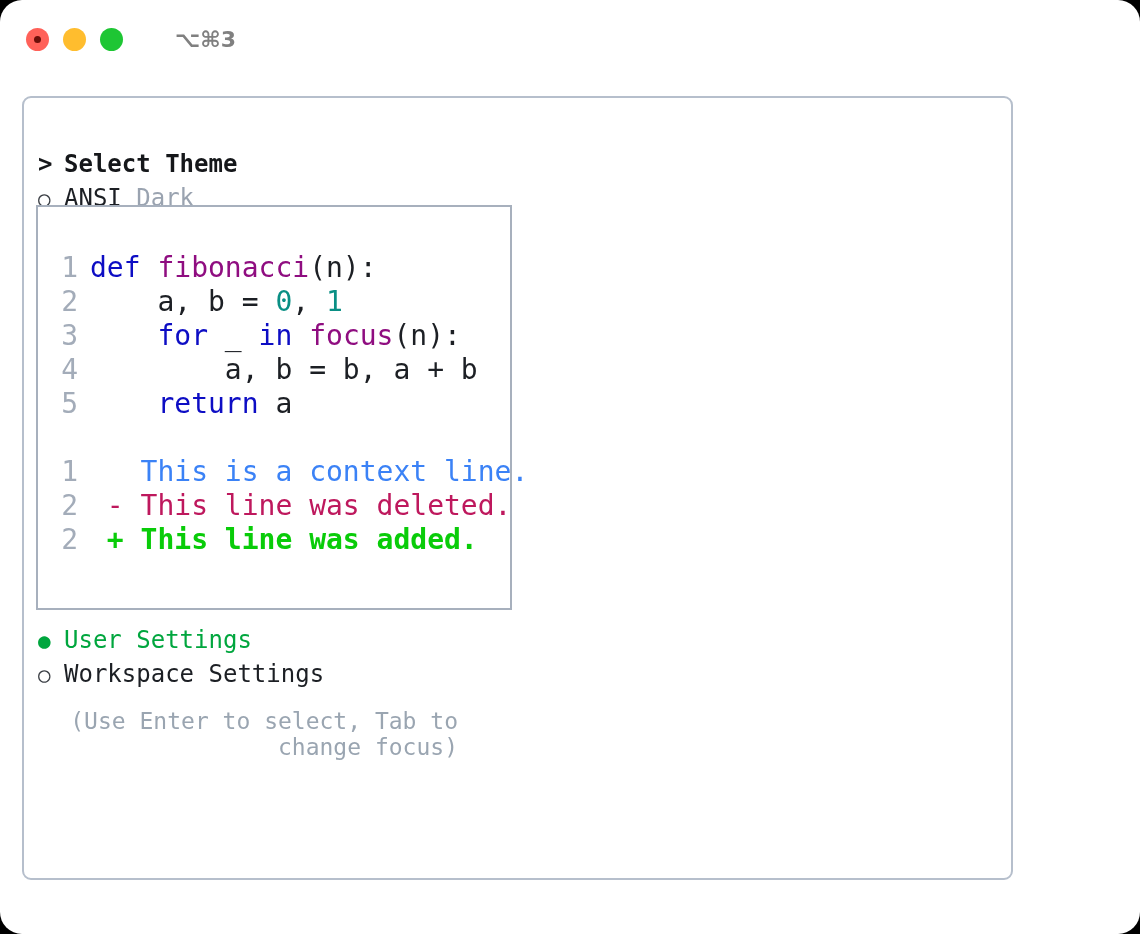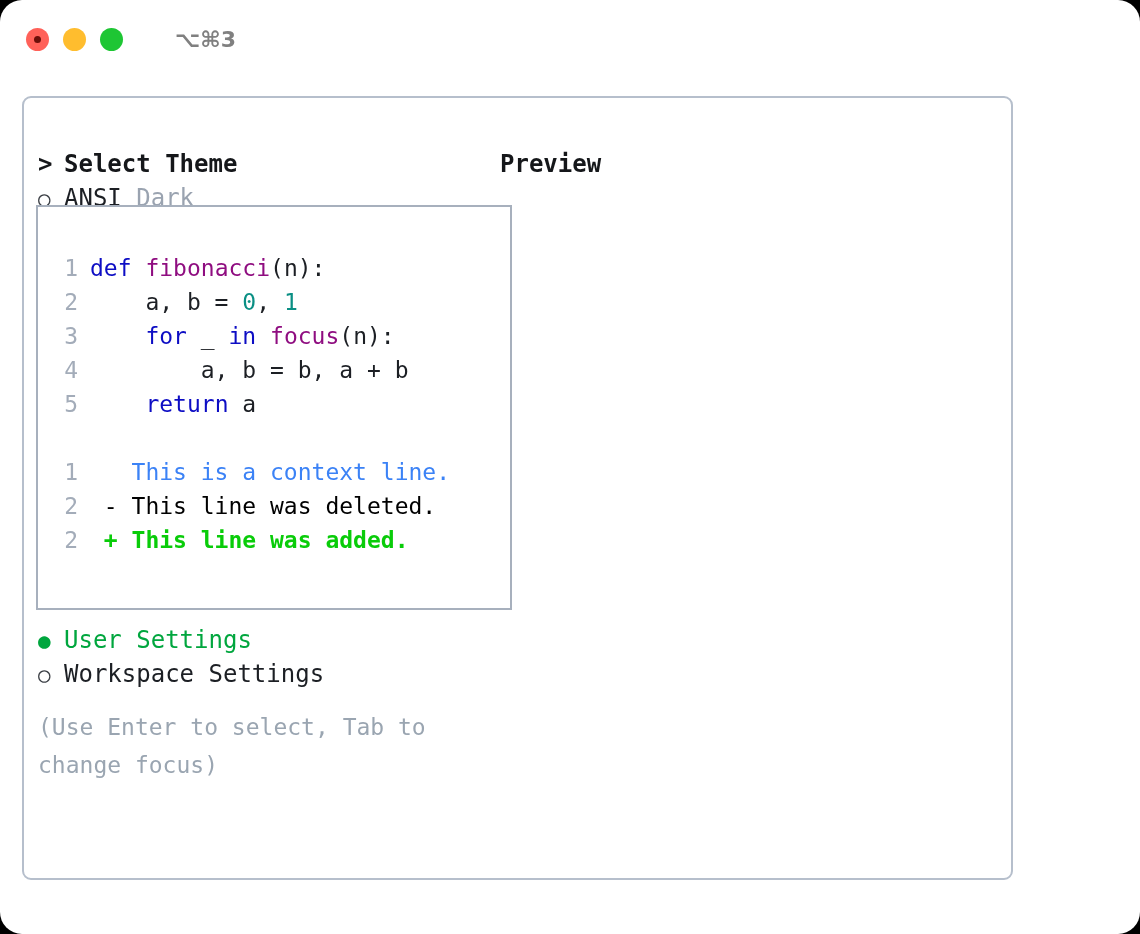--- a/index.html
+++ b/index.html
@@ -141,22 +141,23 @@
   }
 
   .spacer-row { height: 34px; }
 
   .hint {
     position: absolute;
     left: 14px;
     top: 610px;
     width: 420px;
     font-size: 23px;
-    line-height: 38px;
+    line-height: 26px;
     color: #9aa5b1;
+    text-align: right;
   }
 
   
   .right-col {
     position: absolute;
     left: 476px;
     top: 49px;
     width: 500px;
   }
   .preview-title {
@@ -173,39 +174,39 @@
     width: 476px;
     height: 405px;
     border: 2px solid #a7b0bd;
     box-sizing: border-box;
     background: #ffffff;
   }
   .code {
     position: absolute;
     left: 14px;
     top: 44px;
-    font-size: 23px;
+    font-size: 28px;
     line-height: 34px;
   }
   .code-line { height: 34px; white-space: pre; }
   .ln {
     display: inline-block;
     width: 26px;
     text-align: right;
     color: #a3acb9;
     margin-right: 12px;
   }
   .gap-line { height: 34px; }
 
   .kw   { color: #0d0dc4; }
   .fn   { color: #8f0d80; }
   .num  { color: #0a8f84; }
   .plain{ color: #1c1f24; }
   .ctx  { color: #3b82f6; }
-  .del  { color: #000000; }
+  .del  { color: #be185d; }
   .add  { color: #09cc09; font-weight: bold; }
 </style>
 </head>
 <body>
 
 <div class="window">
 
   <div class="titlebar">
     <div class="traffic-lights">
       <div class="light close"></div>
@@ -244,23 +245,20 @@
 
         <div id="apply-list">
             <div class="row"><span class="marker sel">●</span><span class="name sel">User Settings</span></div>
             <div class="row"><span class="marker">○</span><span class="name">Workspace Settings</span></div>
           </div>
 
       </div>
 
       <div class="hint">(Use Enter to select, Tab to change focus)</div>
 
-      <div class="right-col">
-        <div class="preview-title">Preview</div>
-      </div>
 
       <div class="preview-box">
         <div class="code">
           <div id="code-block">
               <div class="code-line"><span class="ln">1</span><span class="kw">def</span><span class="plain"> </span><span class="fn">fibonacci</span><span class="plain">(n):</span></div>
               <div class="code-line"><span class="ln">2</span><span class="plain">    a, b = </span><span class="num">0</span><span class="plain">, </span><span class="num">1</span></div>
               <div class="code-line"><span class="ln">3</span><span class="plain">    </span><span class="kw">for</span><span class="plain"> _ </span><span class="kw">in</span><span class="plain"> </span><span class="fn">focus</span><span class="plain">(n):</span></div>
               <div class="code-line"><span class="ln">4</span><span class="plain">        a, b = b, a + b</span></div>
               <div class="code-line"><span class="ln">5</span><span class="plain">    </span><span class="kw">return</span><span class="plain"> a</span></div>
             </div>

